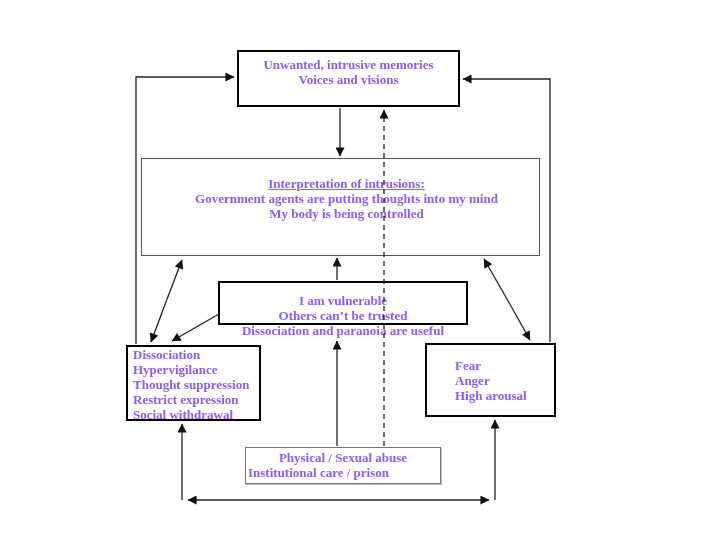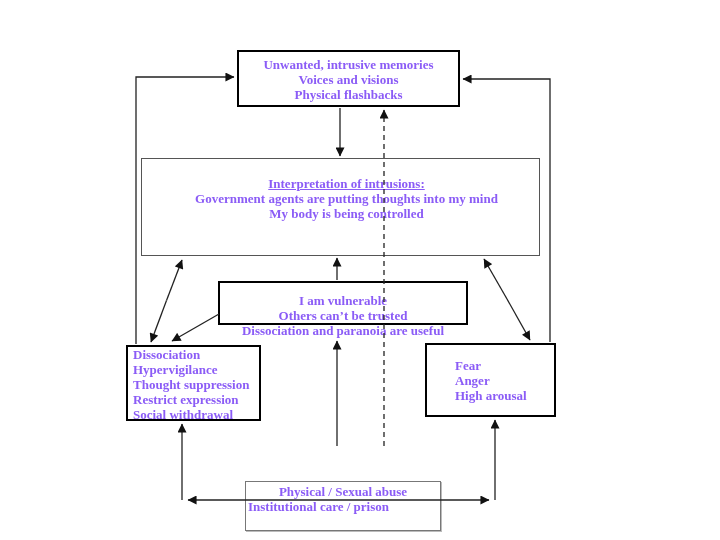--- a/index.html
+++ b/index.html
@@ -10,33 +10,32 @@
   }
   .box{position:absolute;background:#ffffff;box-sizing:border-box;z-index:2;}
   .box .ln{white-space:nowrap;}
   .center{text-align:center;}
   .b-intrusions{left:237px;top:50px;width:223px;height:57px;border:2px solid #000;padding-top:5px;}
   .b-interp{left:141px;top:158px;width:399px;height:98px;border:1px solid #555;padding-top:17px;padding-left:12px;}
   .b-interp .title{text-decoration:underline;}
   .b-beliefs{left:218px;top:281px;width:250px;height:44px;border:2px solid #000;padding-top:10px;}
   .b-coping{left:126px;top:345px;width:135px;height:76px;border:2px solid #000;padding:0 8px 0 5px;text-align:left;}
   .b-emotion{left:425px;top:343px;width:131px;height:74px;border:2px solid #000;padding:13px 0 0 28px;text-align:left;}
-  .b-trauma{left:245px;top:447px;width:196px;height:50px;border:1px solid #777;box-shadow:1px 1px 0 #bbb;padding-top:2px;margin-top:34px;}
+  .b-trauma{left:245px;top:447px;width:196px;height:37px;border:1px solid #777;box-shadow:1px 1px 0 #bbb;padding-top:2px;}
   .b-trauma .ln2{text-align:left;padding-left:2px;}
   svg.arrows{position:absolute;left:0;top:0;z-index:5;pointer-events:none;}
 </style>
 </head>
 <body>
 
 <div class="canvas">
 
   <div class="box b-intrusions center">
     <div class="ln">Unwanted, intrusive memories</div>
     <div class="ln">Voices and visions</div>
-    <div class="ln">Physical flashbacks</div>
   </div>
 
   <div class="box b-interp center">
     <div class="ln title">Interpretation of intrusions:</div>
     <div class="ln">Government agents are putting thoughts into my mind</div>
     <div class="ln">My body is being controlled</div>
   </div>
 
   <div class="box b-beliefs center">
     <div class="ln">I am vulnerable</div>

